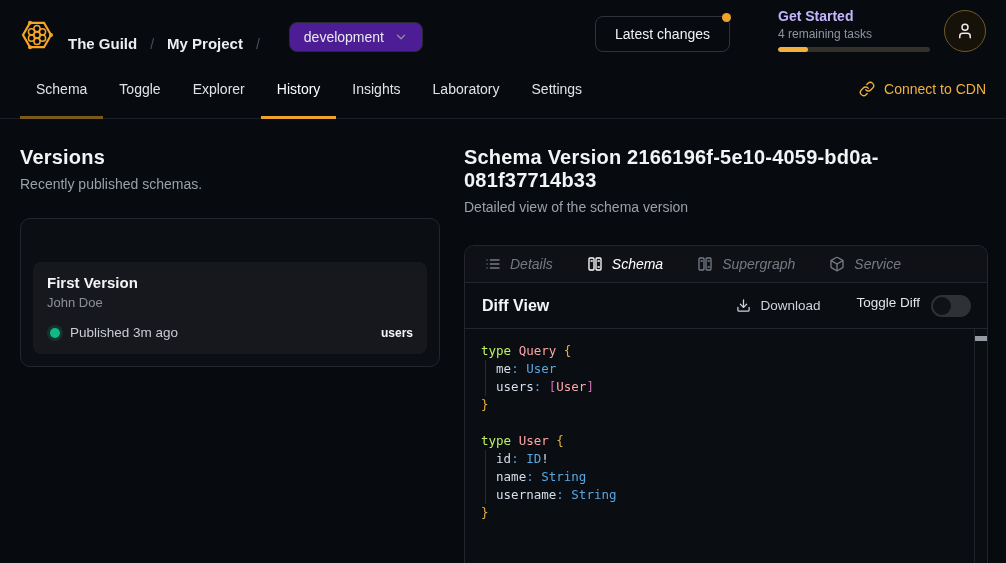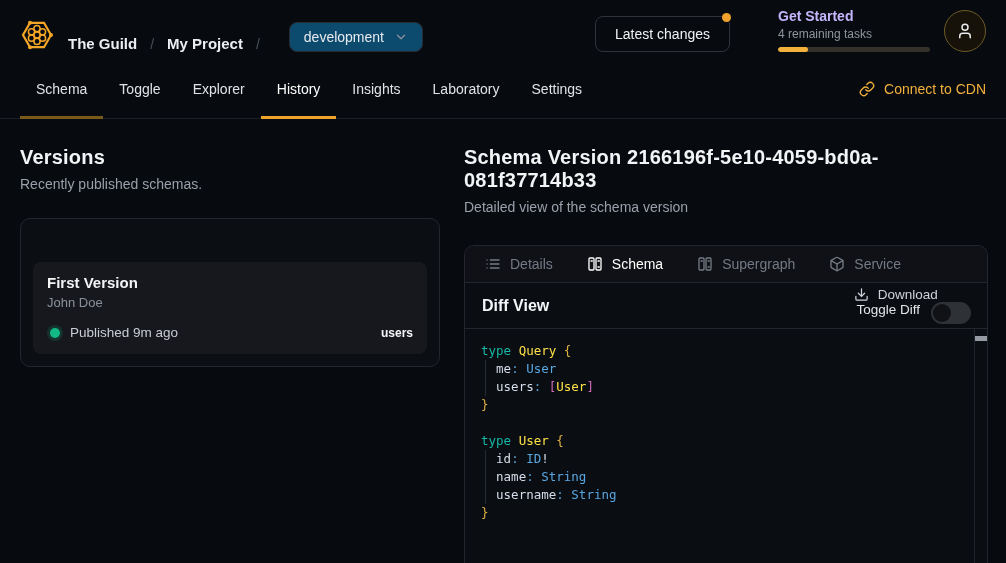--- a/index.html
+++ b/index.html
@@ -12,21 +12,21 @@
   }
   svg { display:block; }
 
   
   .header { height:60px; display:flex; align-items:flex-end; padding:8px 20px; }
   .logo { width:34px; height:34px; margin-right:14px; }
   .crumb { font-size:15px; font-weight:600; color:#eceef1; }
   .crumb-sep { color:#4a505a; margin:0 13px; font-size:14px; }
   .target-select {
     margin-left:16px; height:30px; display:flex; align-items:center; gap:10px;
-    background:#0c4a6e; border:1px solid #282b32; border-radius:8px;
+    background:#4c1d95; border:1px solid #282b32; border-radius:8px;
     padding:0 14px; color:#e8eaed; font-size:14px; cursor:pointer;
   }
   .chev { color:#8b919b; }
   .header-spacer { flex:1; }
   .latest-btn {
     position:relative; height:36px; padding:0 19px; display:flex; align-items:center;
     background:transparent; border:1px solid #2f3239; border-radius:8px;
     color:#f1f2f4; font-size:14px; cursor:pointer;
   }
   .latest-dot {
@@ -76,47 +76,47 @@
   .vi-meta { margin-top:15px; display:flex; align-items:center; }
   .vi-dot { width:10px; height:10px; border-radius:50%; background:#12b886;
             box-shadow:0 0 0 3px rgba(18,184,134,.16); margin:0 10px 0 3px; flex:none; }
   .vi-status { font-size:13.5px; color:#c9cdd3; }
   .vi-service { margin-left:auto; font-size:12px; font-weight:700; color:#f5f6f8; }
 
   .detail-panel { margin-top:30px; flex:1; border:1px solid #23262d; border-bottom:none;
                   border-radius:10px 10px 0 0; display:flex; flex-direction:column;
                   background:#0a0d12; overflow:hidden; }
   .detail-tabs { height:37px; flex:none; background:#0f1116; border-bottom:1px solid #23262d;
-                 display:flex; align-items:center; gap:34px; padding:0 20px; }
+                 display:flex; align-items:center; gap:34px; padding:0 20px;font-style:italic; }
   .detail-tab { display:flex; align-items:center; gap:9px; font-size:14px;
                 color:#747a85; cursor:pointer; }
   .detail-tab.active { color:#ffffff; }
   .dt-icon { display:flex; }
 
   .diff-row { height:46px; flex:none; display:flex; align-items:center;
               padding:0 16px 0 17px; border-bottom:1px solid #23262d; }
   .diff-title { font-size:16px; font-weight:700; color:#f5f6f8; }
-  .diff-actions { margin-left:auto; display:flex; align-items:center;flex-direction:column; }
+  .diff-actions { margin-left:auto; display:flex; align-items:center; }
   .download-btn { display:flex; align-items:center; gap:9px; color:#cfd3d9;
                   font-size:13.5px; cursor:pointer; }
   .toggle-wrap { display:flex; gap:11px; margin-left:36px; }
   .toggle-label { font-size:13.5px; color:#e3e5e9; }
   .switch { width:40px; height:22px; border-radius:11px; background:#2e3136;
             position:relative; cursor:pointer; flex:none; }
   .switch .knob { position:absolute; left:2px; top:2px; width:18px; height:18px;
                   border-radius:50%; background:#101216; }
 
   
   .code-area { position:relative; flex:1; padding:13px 26px 0 16px; overflow:hidden;
                font-family:"DejaVu Sans Mono", monospace; font-size:12.5px; }
   .code-line { position:relative; height:18px; line-height:18px; white-space:pre; }
   .code-line.guide::before { content:""; position:absolute; left:4px; top:0; bottom:0;
                              border-left:1px solid #242b37; }
-  .tok-k { color:#14b8a6; }
-  .tok-t { color:#fde047; }
+  .tok-k { color:#bef264; }
+  .tok-t { color:#fca5a5; }
   .tok-f { color:#d6deeb; }
   .tok-p { color:#58a6e0; }
   .tok-r { color:#58a6e0; }
   .tok-b { color:#e3b341; }
   .tok-m { color:#d069b8; }
   .tok-g { color:#3dbda0; }
   .code-scrollbar { position:absolute; top:0; right:0; bottom:0; width:13px;
                     border-left:1px solid #1d212a; }
   .code-thumb { position:absolute; top:7px; left:0; right:0; height:5px; background:#959aa3; }
 </style>
@@ -204,21 +204,21 @@
 
   <div class="col-left">
     <div class="panel-title">Versions</div>
     <div class="panel-sub">Recently published schemas.</div>
     <div class="versions-card">
       <div class="version-item">
         <div class="vi-name">First Version</div>
         <div class="vi-author">John Doe</div>
         <div class="vi-meta">
           <span class="vi-dot"></span>
-          <span class="vi-status">Published 9m ago</span>
+          <span class="vi-status">Published 3m ago</span>
           <span class="vi-service">users</span>
         </div>
       </div>
     </div>
   </div>
 
   <div class="col-right">
     <div class="panel-title">Schema Version 2166196f-5e10-4059-bd0a-081f37714b33</div>
     <div class="panel-sub">Detailed view of the schema version</div>
 

